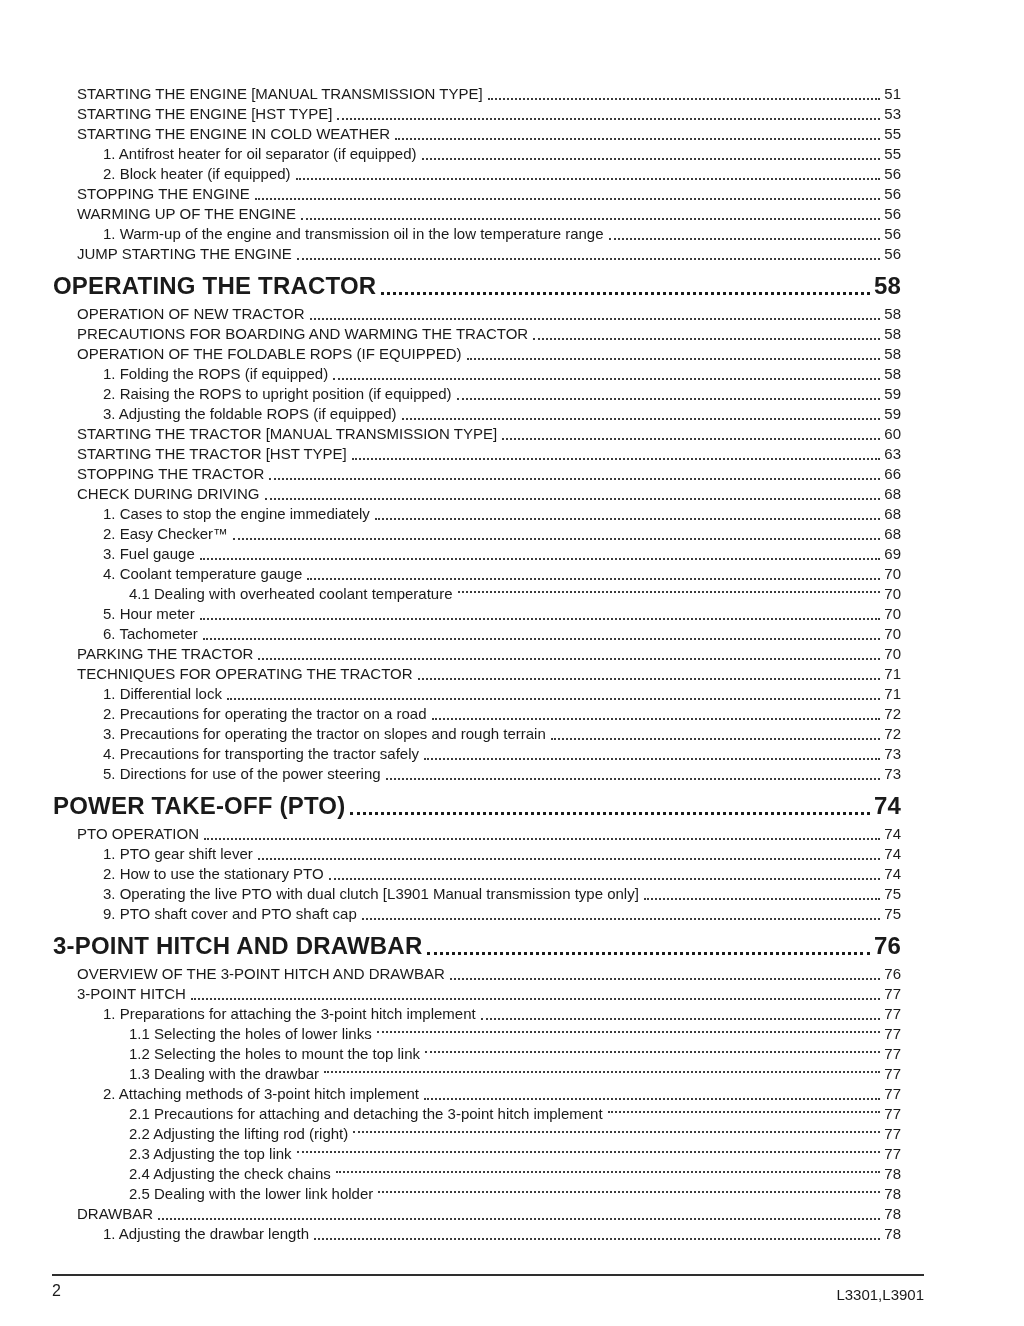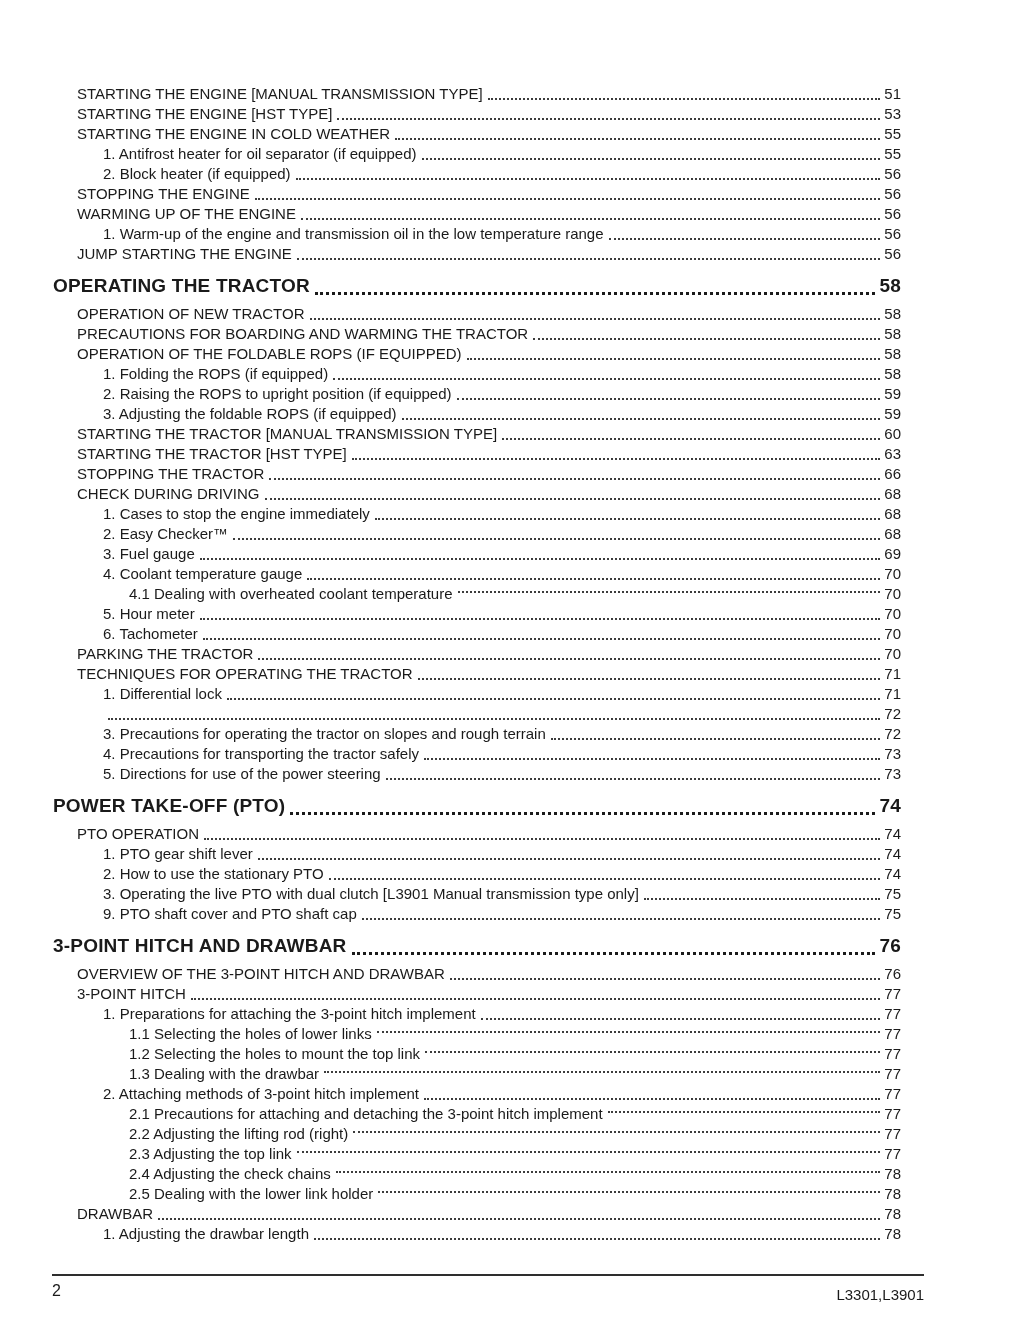--- a/index.html
+++ b/index.html
@@ -40,21 +40,21 @@
   .toc-page {
     flex: 0 0 auto;
     padding-left: 1px;
   }
   
   .lvl1 { padding-left: 24px; }
   .lvl2 { padding-left: 50px; }
   .lvl3 { padding-left: 76px; align-items: center; }
   
   .lvl0 {
-    font-size: 19px;
+    font-size: 24px;
     font-weight: bold;
     height: 26px;
     line-height: 26px;
     margin-top: 9px;
     margin-bottom: 5px;
     letter-spacing: 0.2px;
   }
   .lvl0 .toc-leader {
     border-bottom: 3px dotted #1a1a1a;
     margin-bottom: 4px;
@@ -230,20 +230,21 @@
         <span class="toc-text">TECHNIQUES FOR OPERATING THE TRACTOR</span>
         <span class="toc-leader"></span>
         <span class="toc-page">71</span>
       </div>
       <div class="toc-row lvl2">
         <span class="toc-text">1. Differential lock</span>
         <span class="toc-leader"></span>
         <span class="toc-page">71</span>
       </div>
       <div class="toc-row lvl2">
+        <span class="toc-text">2. Precautions for operating the tractor on a road</span>
         <span class="toc-leader"></span>
         <span class="toc-page">72</span>
       </div>
       <div class="toc-row lvl2">
         <span class="toc-text">3. Precautions for operating the tractor on slopes and rough terrain</span>
         <span class="toc-leader"></span>
         <span class="toc-page">72</span>
       </div>
       <div class="toc-row lvl2">
         <span class="toc-text">4. Precautions for transporting the tractor safely</span>

